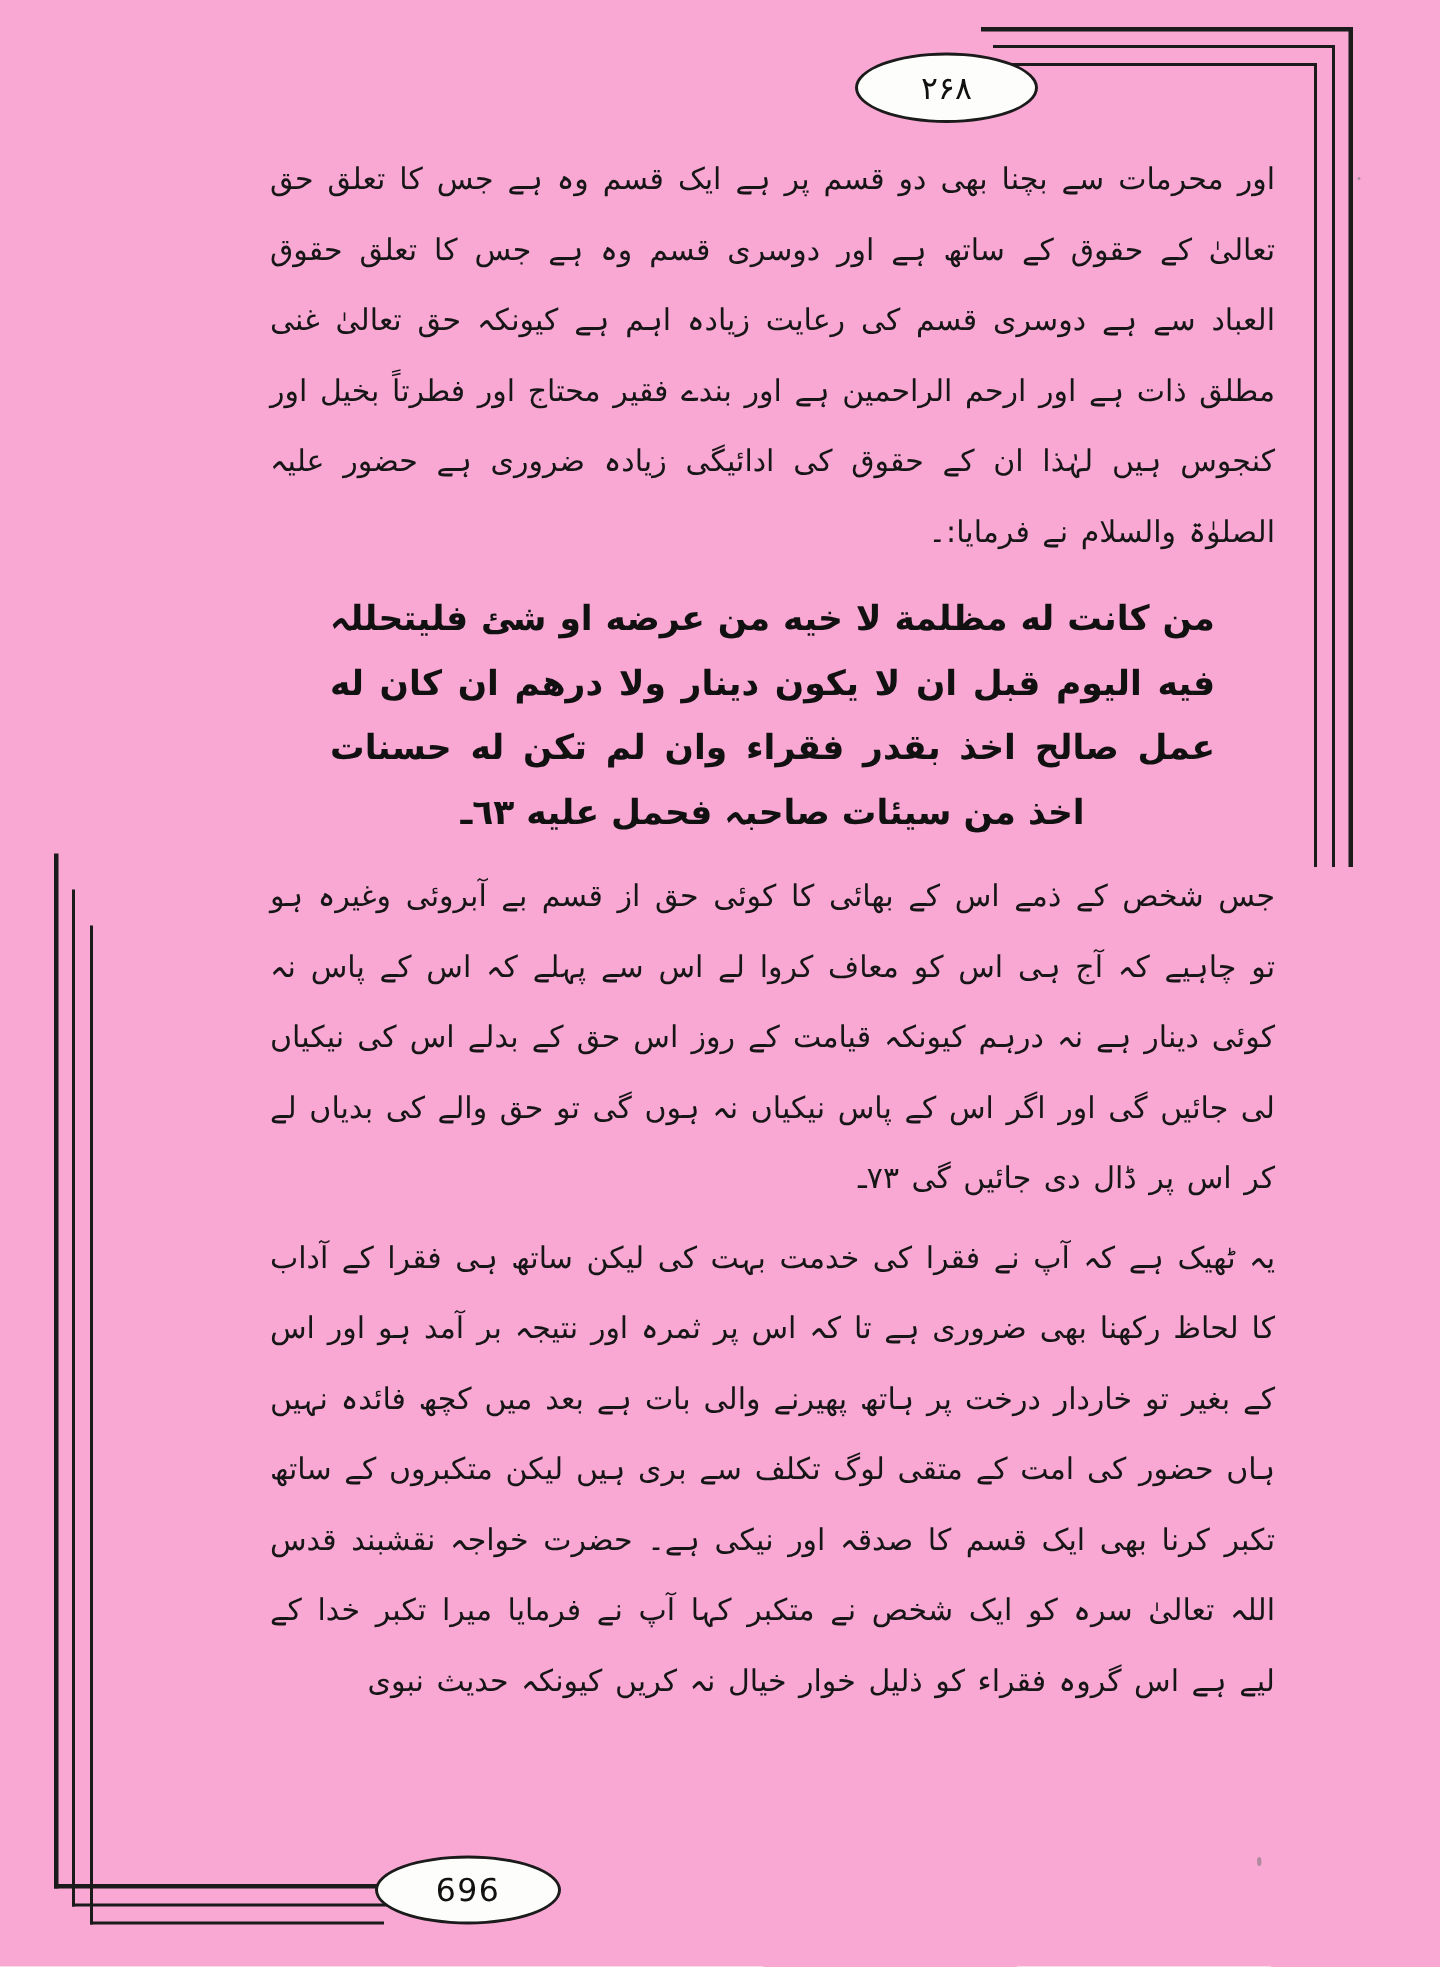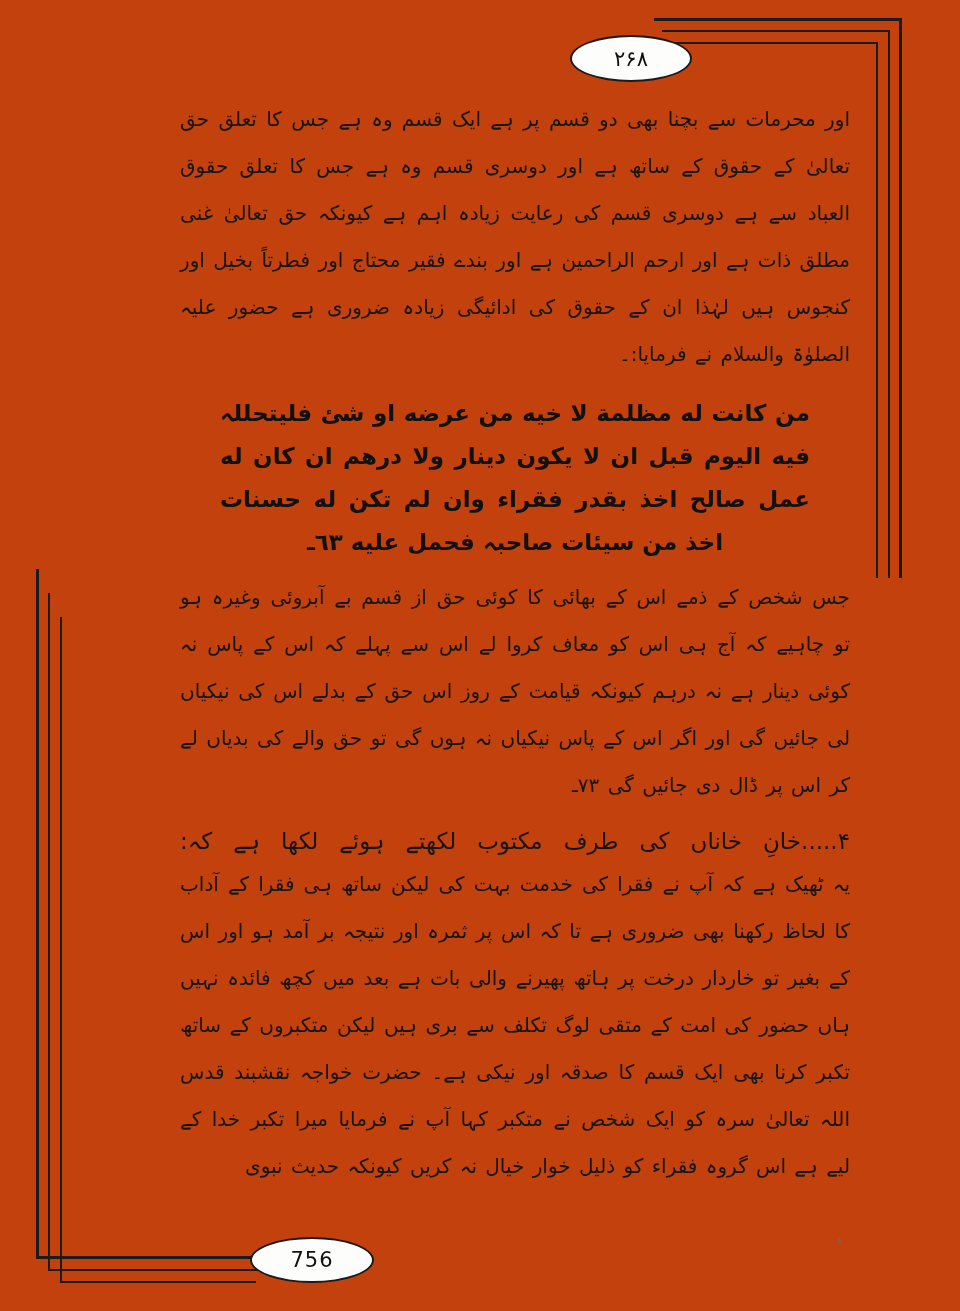--- a/index.html
+++ b/index.html
@@ -12,21 +12,21 @@
     height: 1311px;
     position: relative;
     font-family: "DejaVu Sans", sans-serif;
     color: #141414;
     overflow: hidden;
   }
 
   .page {
     position: absolute;
     inset: 0;
-    background: #c2410c;
+    background: #f9a8d4;
   }
 
   
   .frame-line {
     position: absolute;
     background: #1b1b1b;
   }
 
   
   .tr-1-h { top: 18px;  right: 58px;  width: 248px; height: 3px; }
@@ -146,33 +146,32 @@
 
   <div class="frame-line bl-1-v"></div>
   <div class="frame-line bl-1-h"></div>
   <div class="frame-line bl-2-v"></div>
   <div class="frame-line bl-2-h"></div>
   <div class="frame-line bl-3-v"></div>
   <div class="frame-line bl-3-h"></div>
 
   <div class="page-num top">۲۶۸</div>
 
-  <div class="page-num bottom">756</div>
+  <div class="page-num bottom">696</div>
 
   <div class="body-col">
 
     <p class="para urdu p1 last-right">اور محرمات سے بچنا بھی دو قسم پر ہے ایک قسم وہ ہے جس کا تعلق حق تعالیٰ کے حقوق کے ساتھ ہے اور دوسری قسم وہ ہے جس کا تعلق حقوق العباد سے ہے دوسری قسم کی رعایت زیادہ اہم ہے کیونکہ حق تعالیٰ غنی مطلق ذات ہے اور ارحم الراحمین ہے اور بندے فقیر محتاج اور فطرتاً بخیل اور کنجوس ہیں لہٰذا ان کے حقوق کی ادائیگی زیادہ ضروری ہے حضور علیہ الصلوٰۃ والسلام نے فرمایا:۔</p>
 
     <p class="para arabic-quote">من كانت له مظلمة لا خيه من عرضه او شئ فليتحللہ فيه اليوم قبل ان لا يكون دينار ولا درهم ان كان له عمل صالح اخذ بقدر فقراء وان لم تكن له حسنات اخذ من سيئات صاحبہ فحمل عليه ٣٦ـ</p>
 
     <p class="para urdu p2 last-right">جس شخص کے ذمے اس کے بھائی کا کوئی حق از قسم بے آبروئی وغیرہ ہو تو چاہیے کہ آج ہی اس کو معاف کروا لے اس سے پہلے کہ اس کے پاس نہ کوئی دینار ہے نہ درہم کیونکہ قیامت کے روز اس حق کے بدلے اس کی نیکیاں لی جائیں گی اور اگر اس کے پاس نیکیاں نہ ہوں گی تو حق والے کی بدیاں لے کر اس پر ڈال دی جائیں گی ٣٧ـ</p>
 
     <div class="spacer-sm"></div>
 
-    <p class="para urdu sec-head">۴.....خانِ خاناں کی طرف مکتوب لکھتے ہوئے لکھا ہے کہ:</p>
 
     <p class="para urdu p3 last-right">یہ ٹھیک ہے کہ آپ نے فقرا کی خدمت بہت کی لیکن ساتھ ہی فقرا کے آداب کا لحاظ رکھنا بھی ضروری ہے تا کہ اس پر ثمرہ اور نتیجہ بر آمد ہو اور اس کے بغیر تو خاردار درخت پر ہاتھ پھیرنے والی بات ہے بعد میں کچھ فائدہ نہیں ہاں حضور کی امت کے متقی لوگ تکلف سے بری ہیں لیکن متکبروں کے ساتھ تکبر کرنا بھی ایک قسم کا صدقہ اور نیکی ہے۔ حضرت خواجہ نقشبند قدس اللہ تعالیٰ سرہ کو ایک شخص نے متکبر کہا آپ نے فرمایا میرا تکبر خدا کے لیے ہے اس گروہ فقراء کو ذلیل خوار خیال نہ کریں کیونکہ حدیث نبوی</p>
   </div>
 
   <div class="speck" style="top:1238px; left:838px; width:3px; height:6px;"></div>
   <div class="speck" style="top:118px; left:905px; width:2px; height:2px;"></div>
 
 </div>
 
 </body></html>

